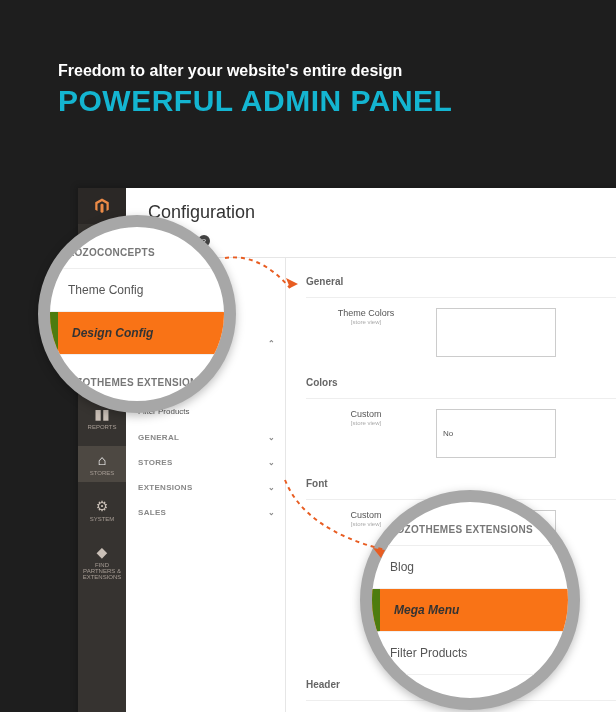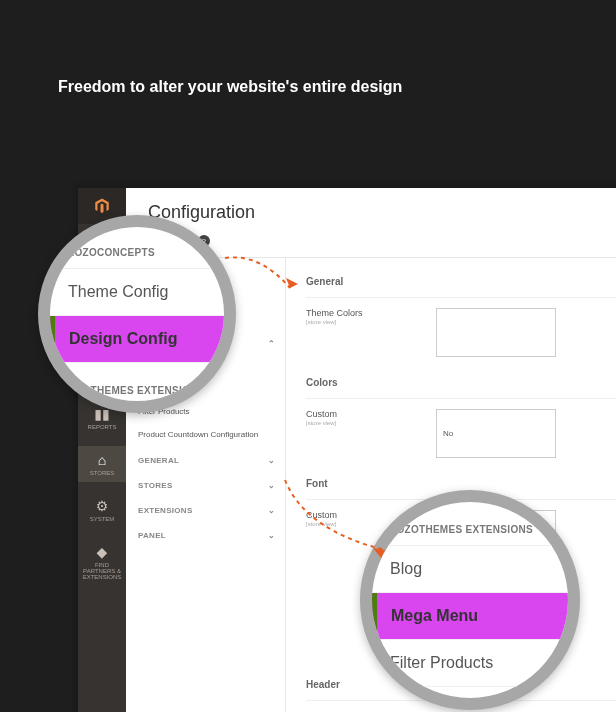--- a/index.html
+++ b/index.html
@@ -5,21 +5,21 @@
   * { box-sizing: border-box; margin: 0; padding: 0; }
   body {
     width: 616px; height: 712px;
     background: #1e1e1e;
     font-family: Arial, Helvetica, sans-serif;
     overflow: hidden;
     position: relative;
   }
 
   
-  .hero { padding: 78px 0 0 58px; }
+  .hero { padding: 62px 0 0 58px; }
   .hero .subtitle { color: #fff; font-size: 16px; font-weight: 600; }
   .hero .title { color: #14b5d1; font-size: 30px; font-weight: 800; letter-spacing: 0.5px; margin-top: 4px; }
 
   
   .panel {
     position: absolute; left: 78px; top: 188px;
     width: 700px; height: 600px;
     background: #fff;
     display: flex;
     box-shadow: -2px -2px 6px rgba(0,0,0,0.2);
@@ -45,48 +45,49 @@
   .leftcol { width: 160px; background:#fff; border-right:1px solid #e6e6e6; }
   .rightcol { flex:1; padding: 8px 0 0 20px; font-size:9px; color:#444;}
 
   .group-head { font-size:8px; font-weight:700; color:#888; padding: 10px 10px 6px 12px; display:flex; justify-content:space-between; align-items:center; letter-spacing:0.3px;}
   .group-head .chev { color:#888; }
   .group-item { font-size:8px; color:#555; padding: 7px 12px; cursor:pointer; }
   .group-item.active { border-left: 3px solid #e85d22; background:#f6f6f6; padding-left:9px; font-weight:600; color:#333;}
 
   .section { font-size:10px; font-weight:700; color:#666; padding: 10px 0 10px 0; border-bottom:1px solid #eee; width: 420px;}
   .fieldrow { display:flex; align-items:flex-start; padding: 10px 0; width: 420px; }
-  .fieldlabel { width: 130px; text-align:left; font-size:9px; color:#555; padding-right:10px;}
+  .fieldlabel { width: 130px; text-align:center; font-size:9px; color:#555; padding-right:10px;}
   .fieldlabel .scope { display:block; font-size:6px; color:#aaa; margin-top:1px;}
   .fieldinput { flex:1; }
   .fieldinput .sel { border:1px solid #ccc; padding:19px 6px; font-size:8px; color:#555; background:#fff; min-width:120px; display:inline-block;}
 
   
   .mag {
     position:absolute; border-radius:50%;
     border: 12px solid #a7a7a7;
     background:#fff; overflow:hidden;
     box-shadow: 0 3px 10px rgba(0,0,0,0.25);
   }
   .mag1 { left: 38px; top: 215px; width: 198px; height: 198px; }
   .mag2 { left: 360px; top: 490px; width: 220px; height: 220px; }
 
   .mag-group-head { font-size:10px; font-weight:700; color:#777; padding: 14px 0 10px 18px; letter-spacing:0.3px; border-bottom:1px solid #eee;}
-  .mag-item { font-size:16px; color:#555; padding: 14px 18px; border-bottom:1px solid #f0f0f0; }
-  .mag-item.active { border-left:5px solid #4d7c0f; padding-left:14px; font-weight:600; color:#333; background:#d946ef;}
+  .mag-item { font-size:12px; color:#555; padding: 14px 18px; border-bottom:1px solid #f0f0f0; }
+  .mag-item.active { border-left:8px solid #4d7c0f; padding-left:14px; font-weight:600; color:#333; background:#f97316;font-style:italic;}
   .mag-group-head2 { font-size:10px; font-weight:700; color:#777; padding: 22px 0 6px 18px; letter-spacing:0.3px;}
 
   
   .arrow { position:absolute; pointer-events:none; }
 </style>
 </head>
 <body>
 
 <div class="hero">
   <div class="subtitle">Freedom to alter your website's entire design</div>
+  <div class="title">POWERFUL ADMIN PANEL</div>
 </div>
 
 <div class="panel">
   <div class="panel-sidebar">
     <div class="logo">
       <svg viewBox="0 0 24 24">
           <path fill="#ed8b47" d="M12 2 3 7v10l3 1.7V9l6-3.4L18 9v9.7l3-1.7V7z"></path>
           <path fill="#ed8b47" d="M10 10v10l2 1.2 2-1.2V10l-2-1.2z"></path>
         </svg>
     </div>
@@ -116,35 +117,34 @@
           </div>
         <div class="group-item" style="visibility:hidden">Theme Config</div>
         <div class="group-item active" style="visibility:hidden">Design Config</div>
         <div class="group-head">
             <span>EXTENSIONS</span>
             <span class="chev">⌃</span>
           </div>
         <div class="group-item">Blog</div>
         <div class="group-item">Mega Menu</div>
         <div class="group-item">Filter Products</div>
-        <div class="group-item">Product Countdown Configuration</div>
         <div class="group-head">
             <span>GENERAL</span>
             <span class="chev">⌄</span>
           </div>
         <div class="group-head">
             <span>STORES</span>
             <span class="chev">⌄</span>
           </div>
         <div class="group-head">
             <span>EXTENSIONS</span>
             <span class="chev">⌄</span>
           </div>
         <div class="group-head">
-            <span>PANEL</span>
+            <span>SALES</span>
             <span class="chev">⌄</span>
           </div>
       </div>
 
       <div class="rightcol">
         <div class="section">General</div>
         <div class="fieldrow">
           <div class="fieldlabel"><span>Theme Colors</span><span class="scope">[store view]</span></div>
           <div class="fieldinput"><span class="sel">&nbsp;</span></div>
         </div>

